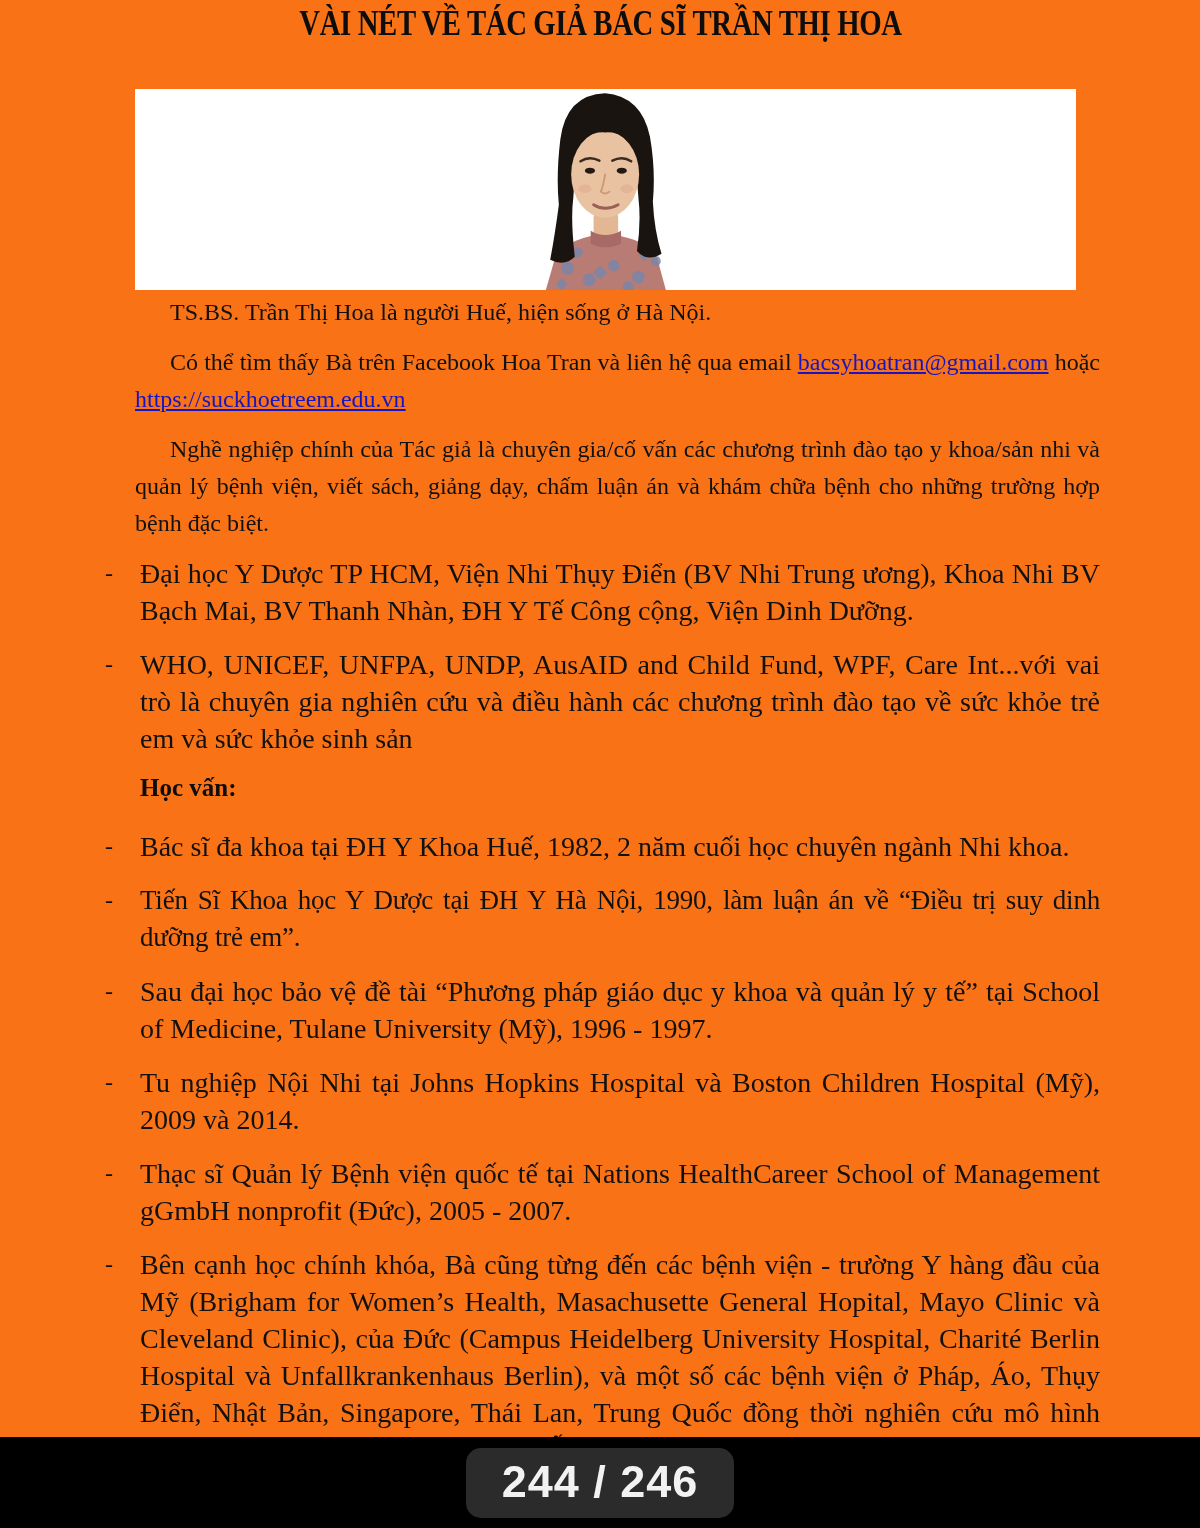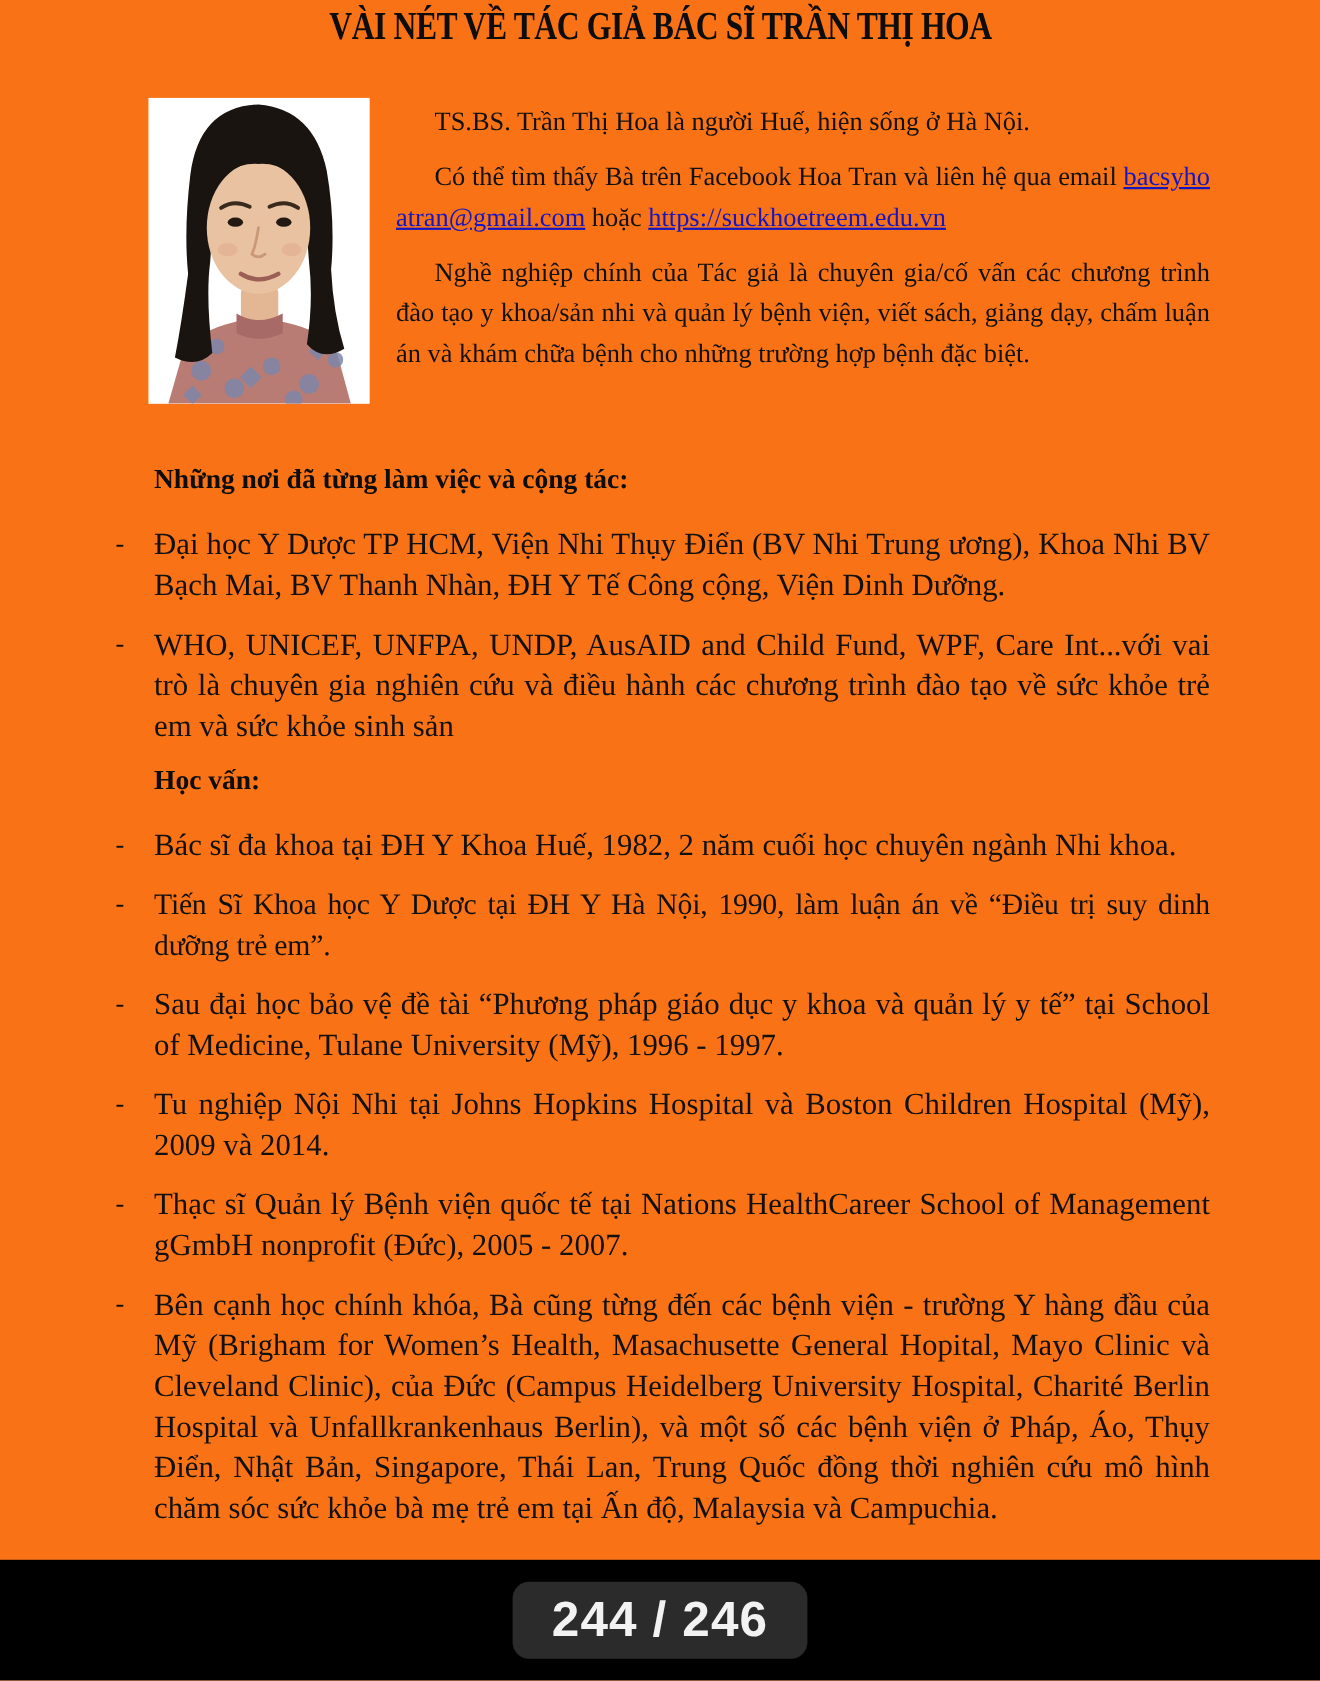--- a/index.html
+++ b/index.html
@@ -24,20 +24,21 @@
     letter-spacing: -0.5px;
     white-space: nowrap;
     transform: scaleX(0.8);
     transform-origin: center top;
     color: #0d0d0d;
   }
   
   .intro-row {
     display: flex;
     margin: 45px 100px 0 135px;
+    flex-direction: column;
   }
   .photo-box {
     flex: 0 0 201px;
     height: 278px;
     margin-right: 24px;
     overflow: hidden;
     background: #ffffff;
   }
   .photo-box svg { display: block; width: 100%; height: 100%; }
   .intro-text {
@@ -86,21 +87,21 @@
     flex: 1;
     font-size: 28px;
     line-height: 37px;
     text-align: justify;
   }
   .li-text.tight { font-size: 27px; letter-spacing: -0.2px; }
   
   .pager-bar {
     position: absolute;
     left: 0; right: 0; bottom: 0;
-    height: 110px;
+    height: 91px;
     background: #000000;
     display: flex;
     align-items: center;
     justify-content: center;
   }
   .pager-pill {
     background: #2b2b2b;
     color: #f2f2f2;
     font-family: "Liberation Sans", sans-serif;
     font-weight: bold;
@@ -165,21 +166,20 @@
         <ellipse cx="130" cy="138" rx="9" ry="6" fill="#e0a68a" opacity="0.5"></ellipse>
       </svg>
     </div>
     <div class="intro-text">
       <p class="first">TS.BS. Trần Thị Hoa là người Huế, hiện sống ở Hà Nội.</p>
       <p><span>Có thể tìm thấy Bà trên Facebook Hoa Tran và liên hệ qua email </span><a class="doc-link">bacsyhoatran@gmail.com</a><span> hoặc </span><a class="doc-link">https://suckhoetreem.edu.vn</a></p>
       <p>Nghề nghiệp chính của Tác giả là chuyên gia/cố vấn các chương trình đào tạo y khoa/sản nhi và quản lý bệnh viện, viết sách, giảng dạy, chấm luận án và khám chữa bệnh cho những trường hợp bệnh đặc biệt.</p>
     </div>
   </div>
 
-  <h2 class="section-heading heading-work">Những nơi đã từng làm việc và cộng tác:</h2>
   <ul class="dash-list">
     <li>
       <span class="dash-marker">-</span>
       <span class="li-text">Đại học Y Dược TP HCM, Viện Nhi Thụy Điển (BV Nhi Trung ương), Khoa Nhi BV Bạch Mai, BV Thanh Nhàn, ĐH Y Tế Công cộng, Viện Dinh Dưỡng.</span>
     </li>
     <li>
       <span class="dash-marker">-</span>
       <span class="li-text">WHO, UNICEF, UNFPA, UNDP, AusAID and Child Fund, WPF, Care Int...với vai trò là chuyên gia nghiên cứu và điều hành các chương trình đào tạo về sức khỏe trẻ em và sức khỏe sinh sản</span>
     </li>
   </ul>

